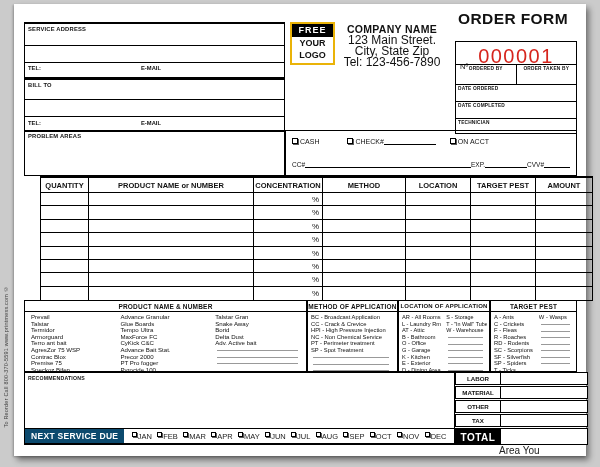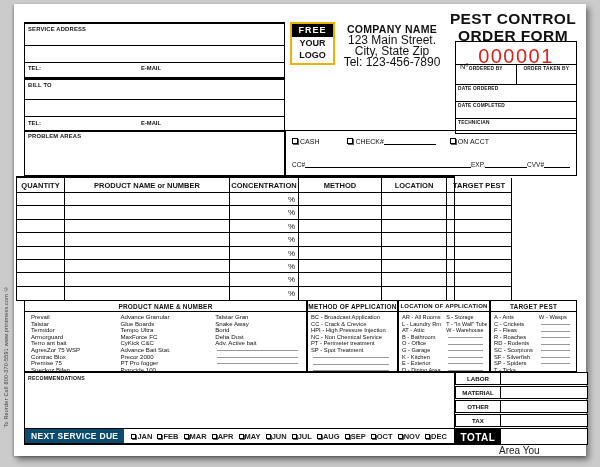--- a/index.html
+++ b/index.html
@@ -68,21 +68,21 @@
   .ref-col { font-size:6.1px; line-height:6.6px; white-space:nowrap; overflow:hidden; }
   .ref-item { display:block; }
   .ref-item:empty { border-bottom:1px solid #999; height:4.5px; margin:0 4px 2px 2px; }
 
   
   .rec-box { border:1px solid #000; border-bottom:none; }
   .nsd-strip { border:1px solid #000; border-bottom:2.5px solid #000; display:flex; align-items:stretch; }
   .nsd-label { background:#0c4a6e; color:#fff; font-weight:bold; font-size:8.5px; line-height:14px;
                padding:0 6px; letter-spacing:.3px; white-space:nowrap; }
   .months { flex:1; display:flex; align-items:center; justify-content:space-evenly; padding:0 2px; }
-  .month { display:flex; align-items:center; font-size:7.5px; font-weight:bold; color:#222; }
+  .month { display:flex; font-size:7.5px; font-weight:normal; color:#222; }
   .month .cb { width:5px; height:5px; margin-right:1px; }
 
   
   .money-row { display:flex; margin-bottom:1px; }
   .money-row .mlbl { width:46px; border:1px solid #000; font-size:6.2px; font-weight:bold;
                      text-align:center; line-height:12px; height:13px; }
   .money-row .mval { flex:1; border:1px solid #000; border-left:none; height:13px; background:#fff; }
   .total-row .mlbl { height:17px; line-height:17px; background:#000; color:#fff; font-size:10px; letter-spacing:.5px; }
   .total-row .mval { height:17px; }
 
@@ -127,21 +127,20 @@
     </div>
 
     <div class="abs company" style="left:322px; top:19px; width:112px;">
       <div class="cname">COMPANY NAME</div>
       <div class="cline">123 Main Street.</div>
       <div class="cline">City, State Zip</div>
       <div class="cline">Tel: 123-456-7890</div>
     </div>
 
     <div class="abs form-title" style="left:434px; top:7px; width:130px;">
-      <div>PEST CONTROL</div>
       <div>ORDER FORM</div>
     </div>
 
     <div class="abs order-box" style="left:441px; top:37px; width:122px; height:93px;">
       <div class="row" style="height:22px;">
         <span class="no-lbl">Nº</span>
         <div class="order-no" style="color:#d6251d;">000001</div>
       </div>
       <div class="row" style="height:20px;">
         <div class="ob-cols">
@@ -175,21 +174,21 @@
       <div class="pay-row2">
         <span>CC#</span>
         <span class="uline" style="flex:1;"></span>
         <span>EXP.</span>
         <span class="uline" style="width:42px;"></span>
         <span>CVV#</span>
         <span class="uline" style="width:26px;"></span>
       </div>
     </div>
 
-    <div class="abs otable" style="left:2px; top:172px; width:439px;">
+    <div class="abs otable" style="left:26px; top:172px; width:553px;">
       <div class="thead">
         <div>QUANTITY</div>
         <div>PRODUCT NAME or NUMBER</div>
         <div>CONCENTRATION</div>
         <div>METHOD</div>
         <div>LOCATION</div>
         <div>TARGET PEST</div>
         <div>AMOUNT</div>
       </div>
       <div>

